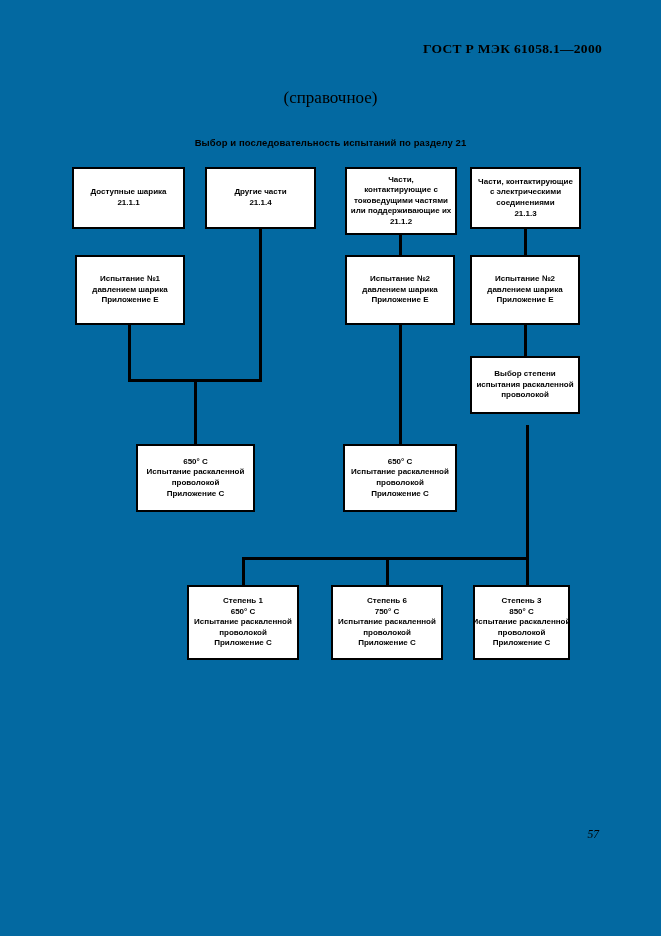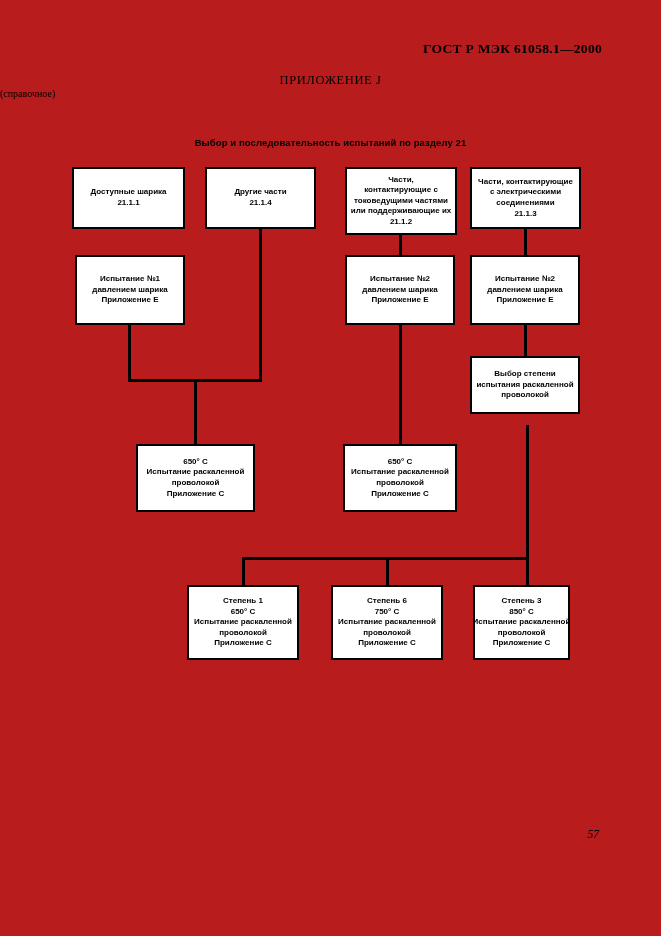--- a/index.html
+++ b/index.html
@@ -4,21 +4,21 @@
 <style>
   html, body {
     margin: 0;
     padding: 0;
     background: #ffffff;
   }
   #page {
     position: relative;
     width: 661px;
     height: 936px;
-    background: #b91c1c;
+    background: #0369a1;
     overflow: hidden;
     font-family: "Liberation Sans", sans-serif;
     color: #000;
   }
   .hdr-right {
     position: absolute;
     top: 41px;
     right: 59px;
     font-family: "Liberation Serif", serif;
     font-weight: bold;
@@ -34,22 +34,23 @@
     text-align: center;
     font-family: "Liberation Serif", serif;
     font-size: 12.5px;
     letter-spacing: 0.6px;
   }
   .appendix-sub {
     position: absolute;
     top: 88px;
     left: 0;
     width: 100%;
+    text-align: center;
     font-family: "Liberation Serif", serif;
-    font-size: 10px;
+    font-size: 17px;
   }
   .chart-title {
     position: absolute;
     top: 137px;
     left: 0;
     width: 100%;
     text-align: center;
     font-weight: bold;
     font-size: 9.5px;
     letter-spacing: 0.1px;
@@ -84,21 +85,20 @@
     font-size: 11.5px;
     margin-top: 9px;
   }
 </style>
 </head>
 <body>
 
 <div id="page">
 
   <div class="hdr-right">ГОСТ Р МЭК 61058.1—2000</div>
-  <div class="appendix-title">ПРИЛОЖЕНИЕ J</div>
   <div class="appendix-sub">(справочное)</div>
   <div class="chart-title">Выбор и последовательность испытаний по разделу 21</div>
 
   <div class="box" style="left:72px; top:167px; width:113px; height:62px;">
       <div class="ln">Доступные шарика</div>
       <div class="ln">21.1.1</div>
     </div>
   <div class="box" style="left:205px; top:167px; width:111px; height:62px;">
       <div class="ln">Другие части</div>
       <div class="ln">21.1.4</div>

